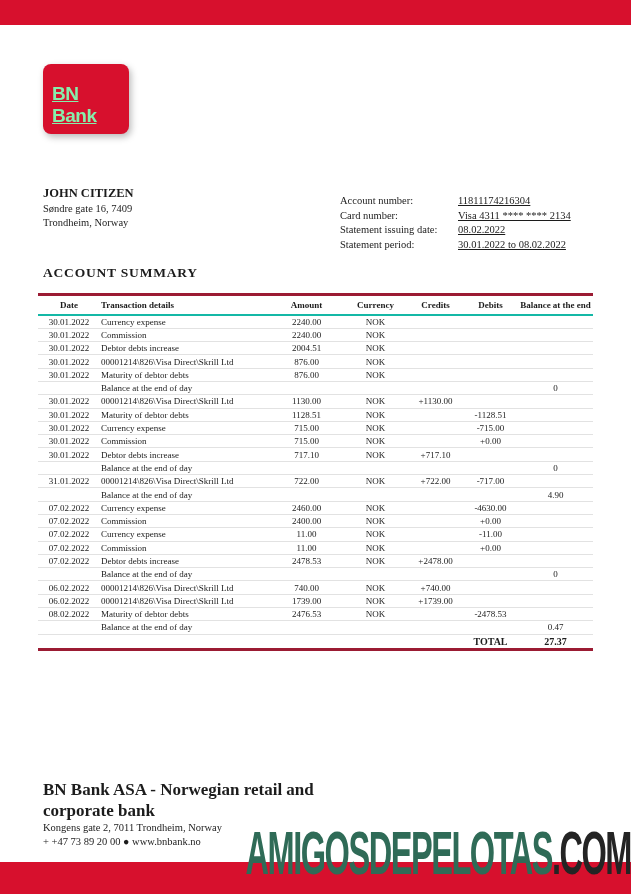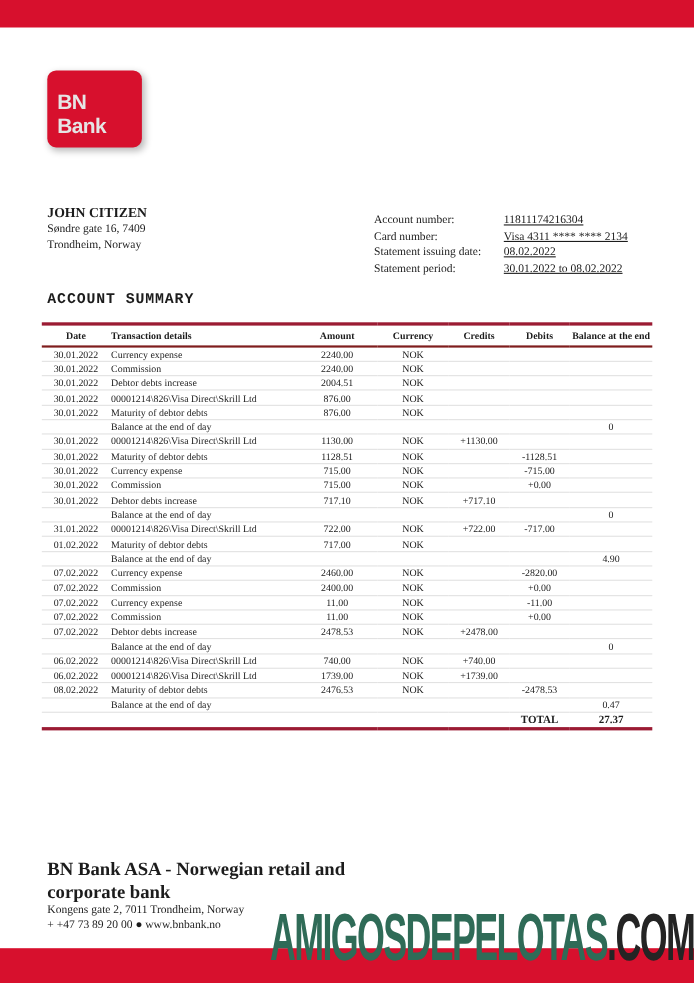--- a/index.html
+++ b/index.html
@@ -16,42 +16,42 @@
     background:#d7102d;
   }
   .logo {
     position:absolute; left:43px; top:64px; width:86px; height:70px;
     background:#d7102d; border-radius:8px;
     box-shadow:2px 3px 7px rgba(0,0,0,0.28);
     display:flex; align-items:flex-end;
     padding:7px 9px;
   }
   .logo-text {
-    color:#e5e5e5; font-family:"Liberation Sans", sans-serif;
-    font-weight:bold; font-size:19px; letter-spacing:-0.5px;
+    color:#86efac; font-family:"Liberation Sans", sans-serif;
+    font-weight:bold; font-size:19px; letter-spacing:-0.5px;text-decoration:underline;
   }
   .customer { position:absolute; left:43px; top:186px; line-height:14px; }
   .customer-name { font-weight:bold; font-size:12.5px; margin-bottom:2px; }
   .customer-line { font-size:10.5px; }
   .account-info { position:absolute; left:340px; top:194px; font-size:10.5px; }
   .account-info-row { display:flex; line-height:14.6px; }
   .account-info-label { width:118px; }
   .account-info-value { white-space:nowrap;text-decoration:underline; }
   .summary-title {
     position:absolute; left:43px; top:265px;
-    font-weight:bold; font-size:13.5px; letter-spacing:0.8px;font-family:Liberation Mono, monospace;
+    font-weight:bold; font-size:13.5px; letter-spacing:0.8px;
   }
   .txn-table {
     position:absolute; left:38px; top:293px; width:555px;
     border-collapse:collapse; table-layout:fixed;
     font-size:9px;
   }
   .txn-table thead tr {
     border-top:3px solid #9b1b33;
-    border-bottom:2px solid #7f1d1d;
+    border-bottom:2px solid #14b8a6;
   }
   .txn-table th {
     font-weight:bold; font-size:9px; padding:4px 1px 4px 1px;
     text-align:center; white-space:nowrap;
   }
   .txn-table th.col-details { text-align:left; }
   .txn-table td {
     padding:0 1px; height:13.3px; text-align:center;
     white-space:nowrap; overflow:hidden;
   }
@@ -249,44 +249,35 @@
       <tr>
         <td class="col-date">31.01.2022</td>
         <td class="col-details">00001214\826\Visa Direct\Skrill Ltd</td>
         <td class="col-amount">722.00</td>
         <td class="col-currency">NOK</td>
         <td class="col-credits">+722.00</td>
         <td class="col-debits">-717.00</td>
         <td class="col-balance"></td>
       </tr>
       <tr>
-        <td class="col-date">01.02.2022</td>
-        <td class="col-details">Maturity of debtor debts</td>
-        <td class="col-amount">717.00</td>
-        <td class="col-currency">NOK</td>
-        <td class="col-credits"></td>
-        <td class="col-debits"></td>
-        <td class="col-balance"></td>
-      </tr>
-      <tr>
         <td class="col-date"></td>
         <td class="col-details">Balance at the end of day</td>
         <td class="col-amount"></td>
         <td class="col-currency"></td>
         <td class="col-credits"></td>
         <td class="col-debits"></td>
         <td class="col-balance">4.90</td>
       </tr>
       <tr>
         <td class="col-date">07.02.2022</td>
         <td class="col-details">Currency expense</td>
         <td class="col-amount">2460.00</td>
         <td class="col-currency">NOK</td>
         <td class="col-credits"></td>
-        <td class="col-debits">-2820.00</td>
+        <td class="col-debits">-4630.00</td>
         <td class="col-balance"></td>
       </tr>
       <tr>
         <td class="col-date">07.02.2022</td>
         <td class="col-details">Commission</td>
         <td class="col-amount">2400.00</td>
         <td class="col-currency">NOK</td>
         <td class="col-credits"></td>
         <td class="col-debits">+0.00</td>
         <td class="col-balance"></td>

